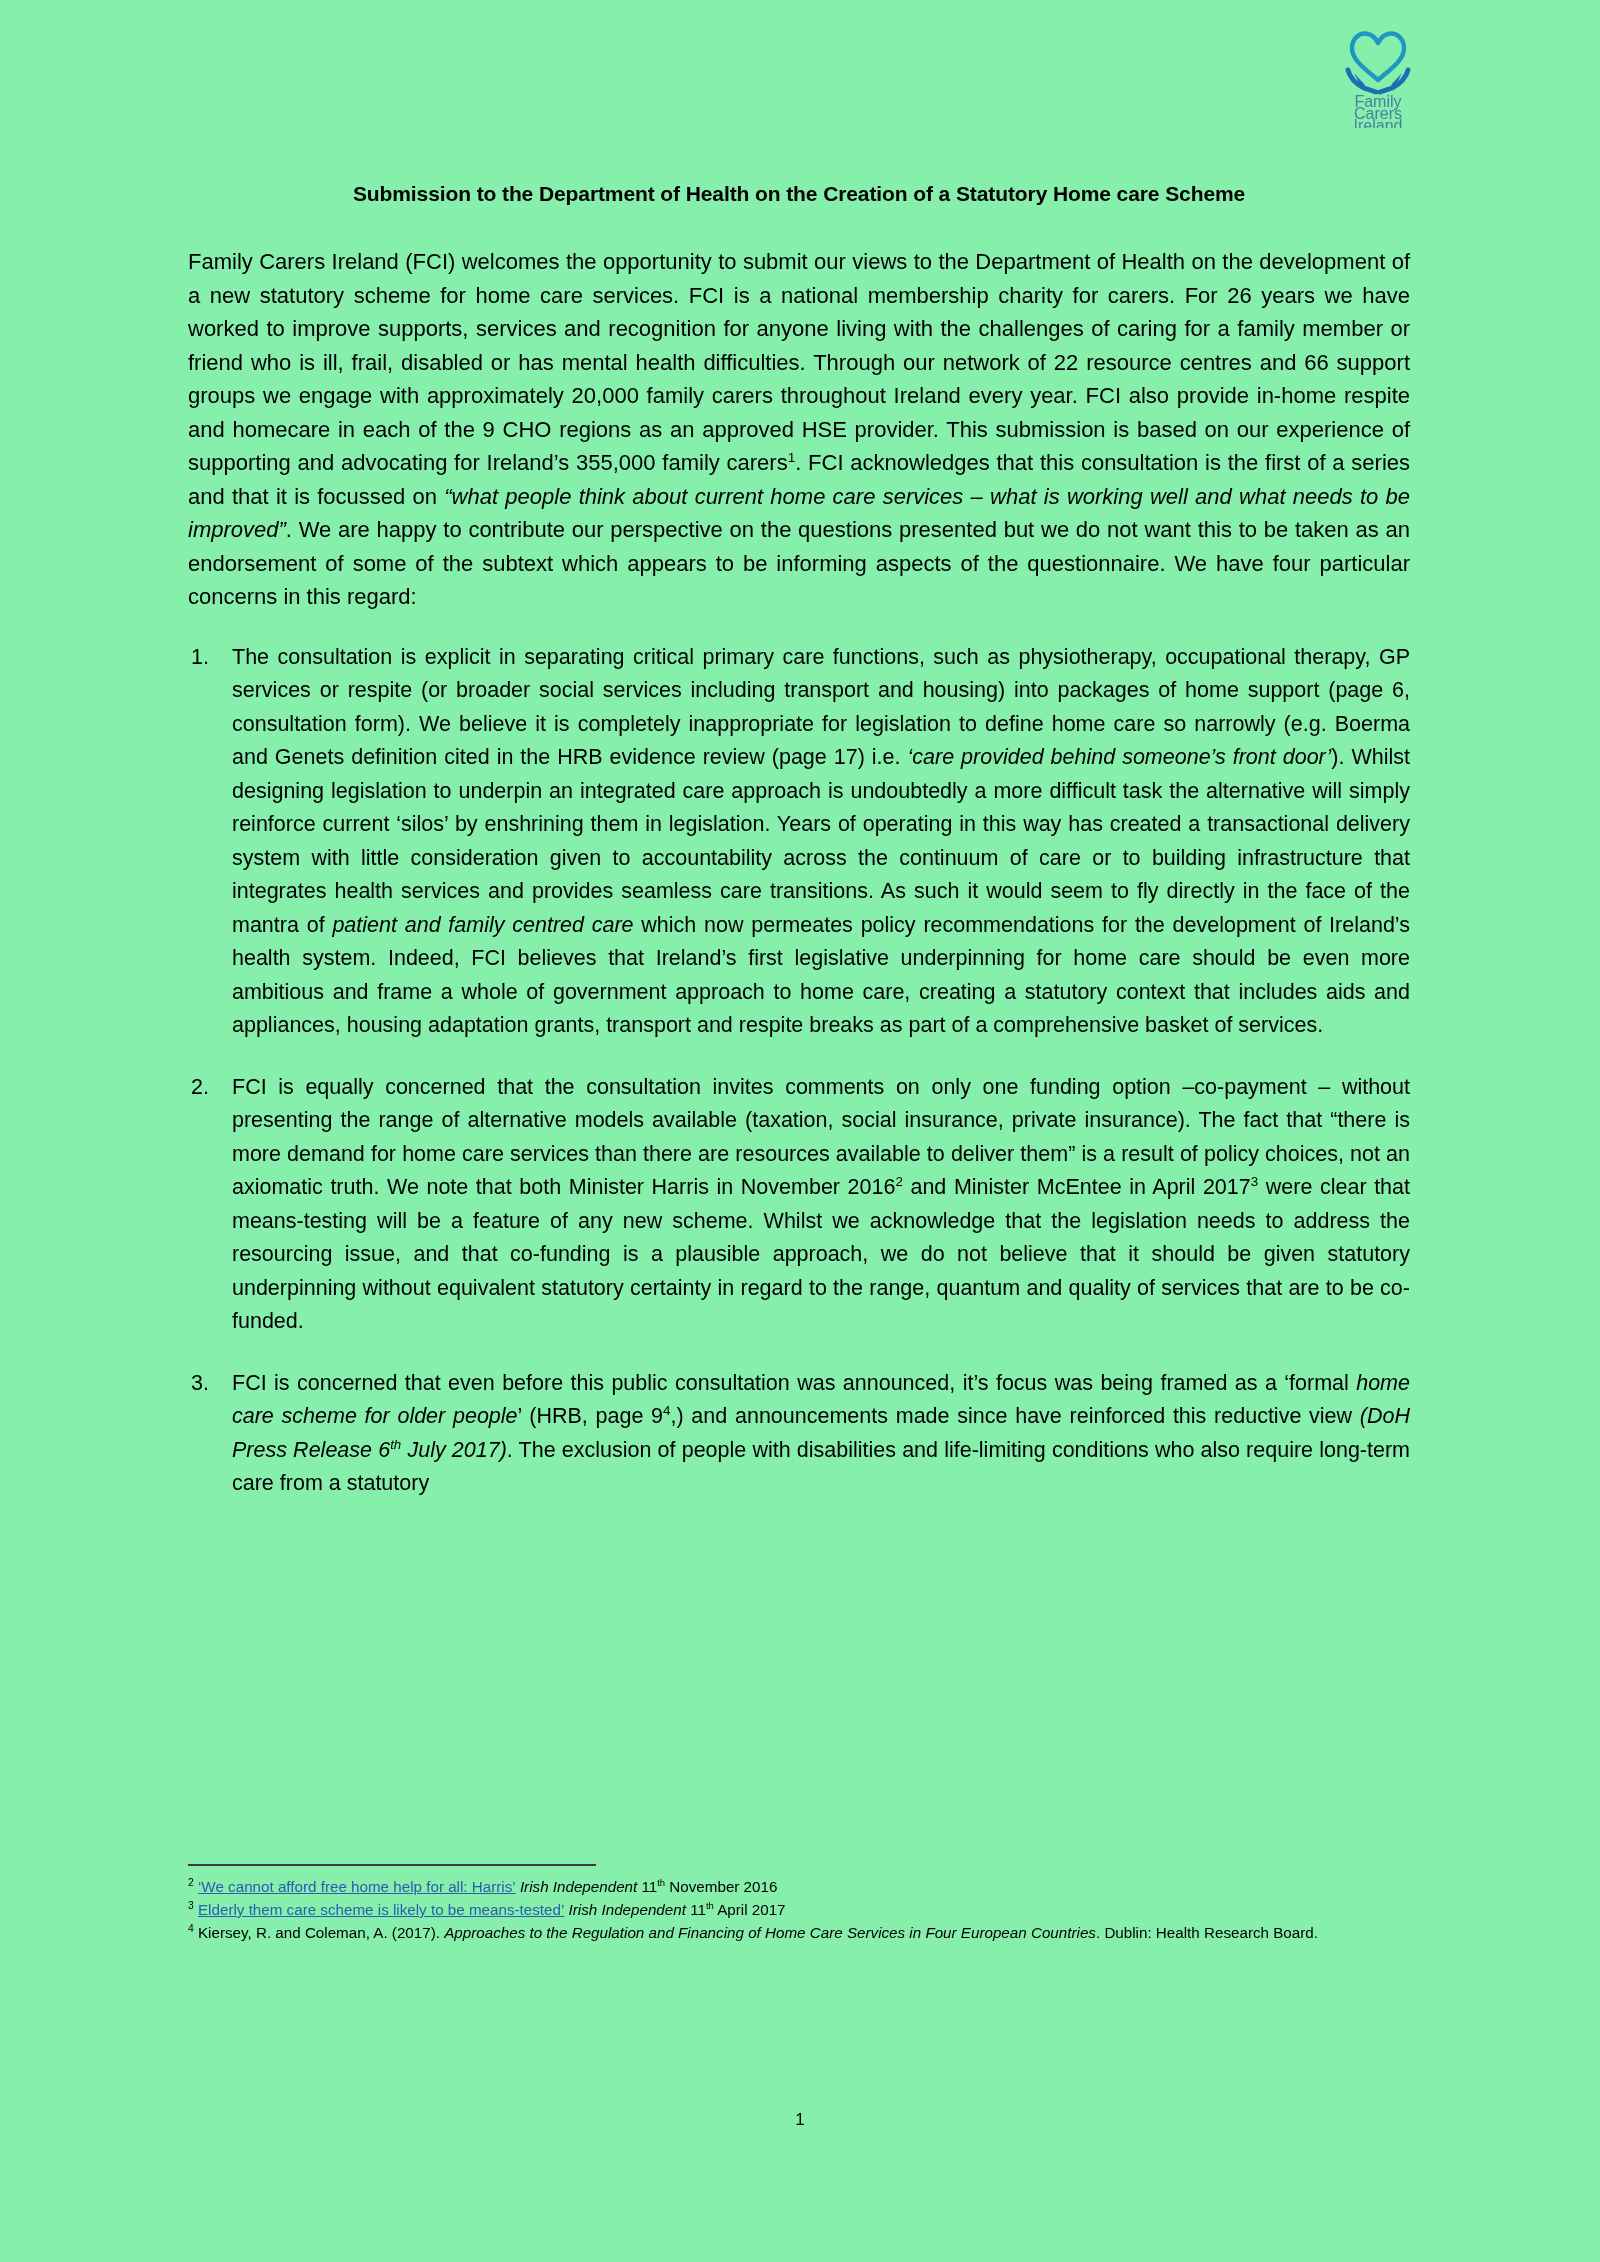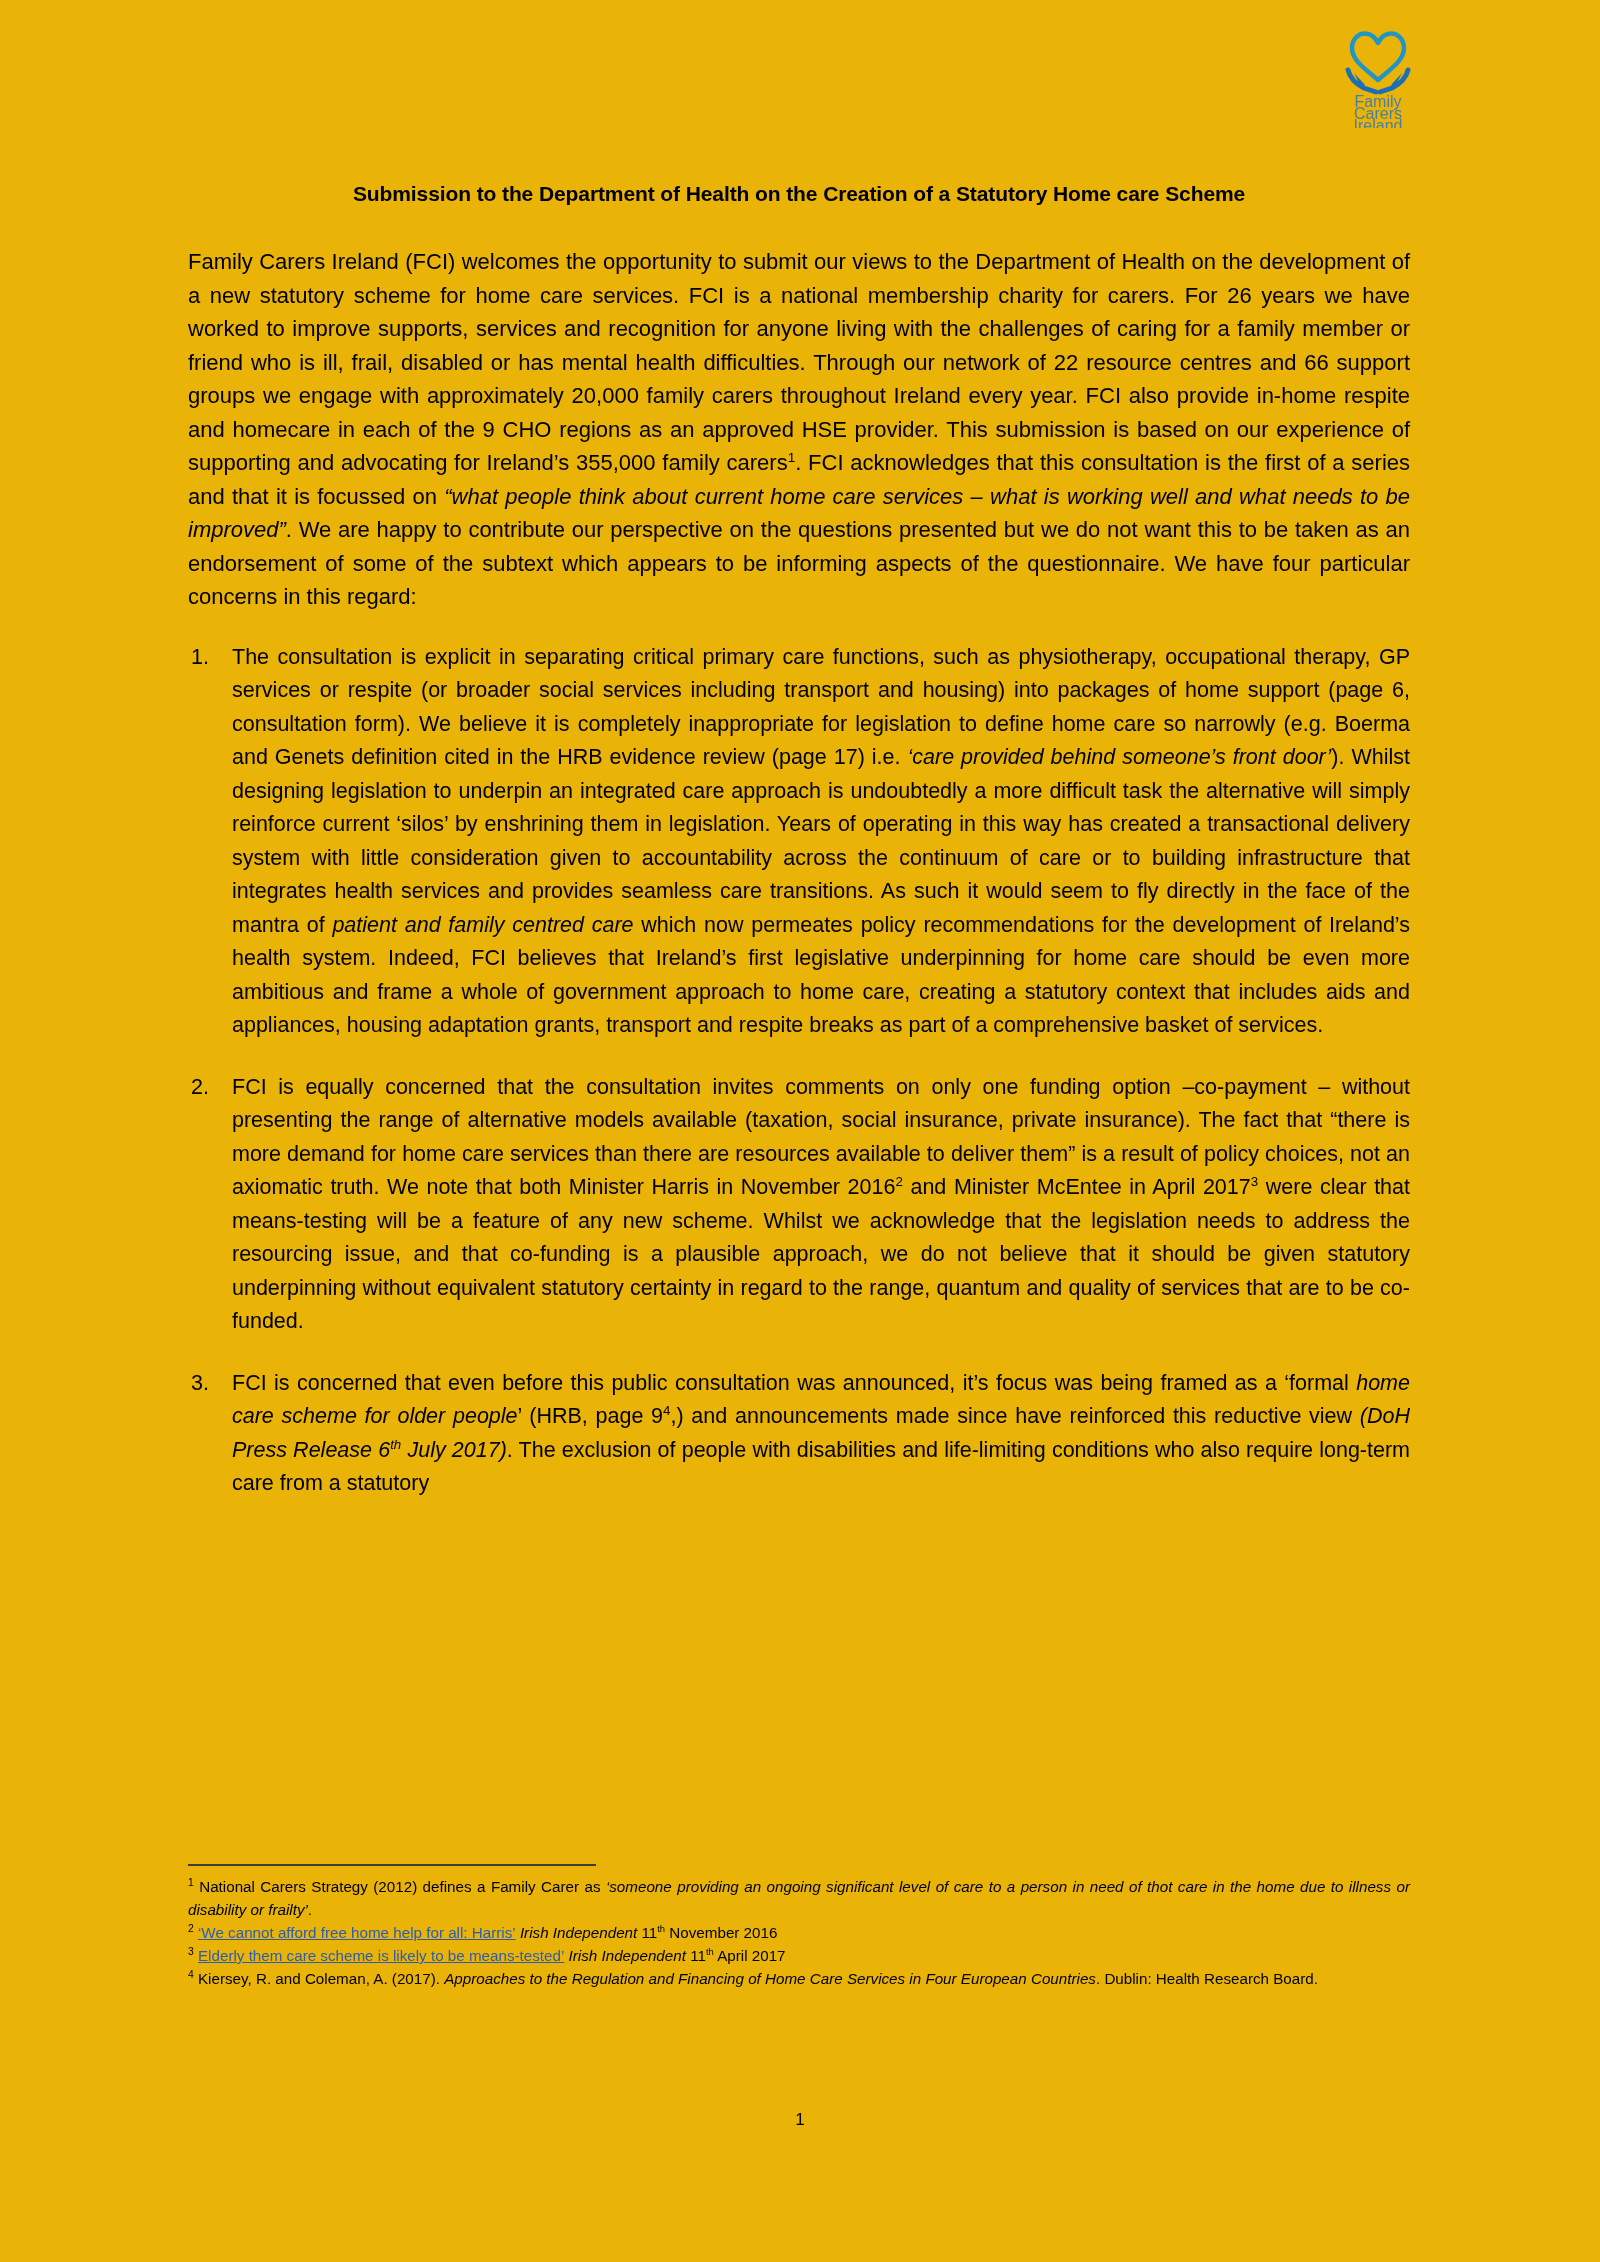--- a/index.html
+++ b/index.html
@@ -4,21 +4,21 @@
 <style>
   html, body {
     margin: 0;
     padding: 0;
     background: #ffffff;
   }
   .page {
     position: relative;
     width: 1600px;
     height: 2262px;
-    background: #eab308;
+    background: #86efac;
     box-sizing: border-box;
     font-family: "Liberation Sans", sans-serif;
     color: #000000;
     overflow: hidden;
   }
 
   
   .logo {
     position: absolute;
     top: 18px;
@@ -159,21 +159,20 @@
       <li><span>FCI is equally concerned that the consultation invites comments on only one funding option –co-payment – without presenting the range of alternative models available (taxation, social insurance, private insurance).  The fact that “there is more demand for home care services than there are resources available to deliver them” is a result of policy choices, not an axiomatic truth.  We note that both Minister Harris in November 2016</span><sup>2</sup><span> and Minister McEntee in April 2017</span><sup>3</sup><span> were clear that means-testing will be a feature of any new scheme.  Whilst we acknowledge that the legislation needs to address the resourcing issue, and that co-funding is a plausible approach, we do not believe that it should be given statutory underpinning without equivalent statutory certainty in regard to the range, quantum and quality of services that are to be co-funded.</span></li>
 
       <li><span>FCI is concerned that even before this public consultation was announced, it’s focus was being framed as a ‘formal </span><i>home care scheme for older people</i><span>’ (HRB, page 9</span><sup>4</sup><span>,) and announcements made since have reinforced this reductive view </span><i><span>(DoH Press Release 6</span><sup>th</sup><span> July 2017)</span></i><span>.  The exclusion of people with disabilities and life-limiting conditions who also require long-term care from a statutory</span></li>
 
     </ol>
   </div>
 
   <div class="footnote-area">
     <div class="footnote-rule"></div>
 
-    <p class="footnote"><span class="fn-mark">1</span><span> National Carers Strategy (2012) defines a Family Carer as </span><i>‘someone providing an ongoing significant level of care to a person in need of thot care in the home due to illness or disability or frailty’</i><span>.</span></p>
 
     <p class="footnote"><span class="fn-mark">2</span> <a class="fn-link" href="#">‘We cannot afford free home help for all: Harris’</a><i> Irish Independent </i><span>11</span><sup>th</sup><span> November 2016</span></p>
 
     <p class="footnote"><span class="fn-mark">3</span> <a class="fn-link" href="#">Elderly them care scheme is likely to be means-tested’</a><i> Irish Independent </i><span>11</span><sup>th</sup><span> April 2017</span></p>
 
     <p class="footnote"><span class="fn-mark">4</span><span> Kiersey, R. and Coleman, A. (2017). </span><i>Approaches to the Regulation and Financing of Home Care Services in Four European Countries</i><span>. Dublin: Health Research Board.</span></p>
   </div>
 
   <div class="page-number">1</div>
 

